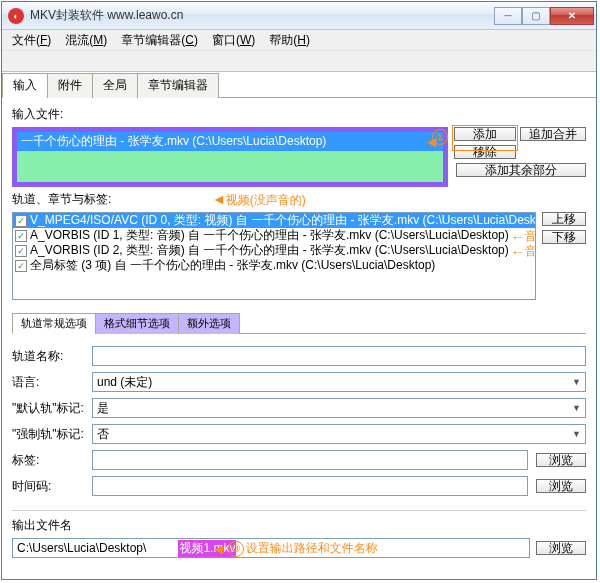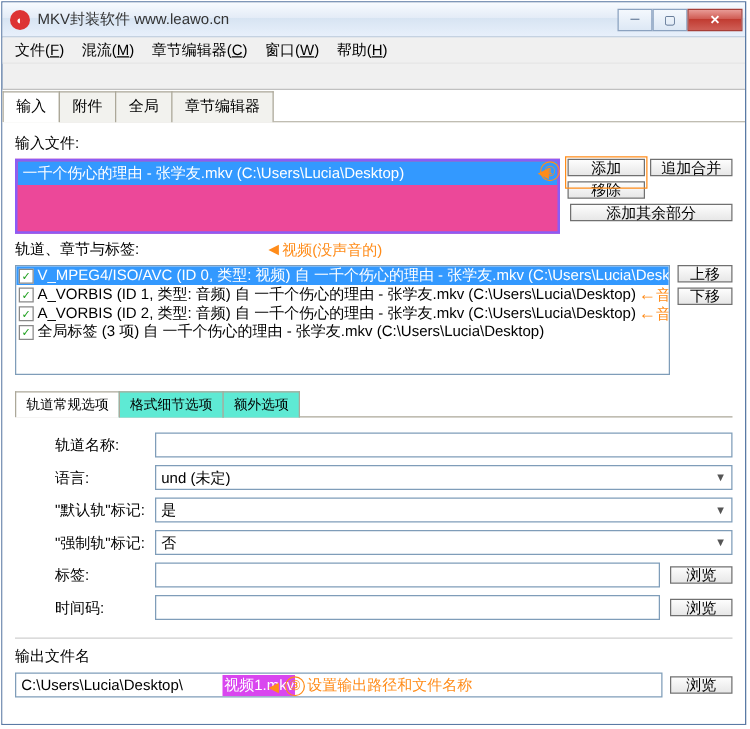--- a/index.html
+++ b/index.html
@@ -14,33 +14,33 @@
 .menubar { height: 20px; background: #f0f0f0; display: flex; align-items: center; padding: 0 4px; gap: 2px; }
 .menu-item { padding: 2px 6px; cursor: default; }
 .menu-item u { text-decoration: underline; }
 .toolbar { height: 22px; border-top: 1px solid #e5e5e5; border-bottom: 1px solid #c0c0c0; }
 .tabs-row { display: flex; background: #fff; border-bottom: 1px solid #aca899; }
 .tab { padding: 3px 10px; border: 1px solid #aca899; border-bottom: none; background: #f2f2ee; margin-right: -1px; position: relative; top: 1px; }
 .tab.active { background: #fff; border-bottom: 1px solid #fff; }
 .content { flex: 1; background: #fff; padding: 8px 10px 6px; display: flex; flex-direction: column; gap: 4px; overflow: hidden; }
 .row { display: flex; align-items: center; gap: 6px; }
 .label { color: #000; }
-.file-list { flex: 1; height: 60px; border: 2px solid #8b5cf6; background: #ec4899; overflow: hidden; }
+.file-list { flex: 1; height: 60px; border: 5px solid #8b5cf6; background: #86efac; overflow: hidden; }
 .file-item { background: #3399ff; color: #fff; padding: 1px 4px; display: flex; align-items: center; }
 .btn-col { display: flex; flex-direction: column; gap: 4px; }
 .btn-row2 { display: flex; gap: 4px; }
 .wbtn { min-width: 62px; height: 14px; border: 1px solid #707070; background: linear-gradient(#fdfdfd,#e7e7e7); padding: 0 8px; display: flex; align-items: center; justify-content: center; cursor: default; white-space: nowrap; }
 .track-list { border: 1px solid #7f9db9; background: #fff; height: 88px; overflow: hidden; }
 .track-row { display: flex; align-items: center; padding: 0 2px; height: 15px; white-space: nowrap; overflow: hidden; font-size: 11px; }
 .track-row.sel { background: #3399ff; color: #fff; }
 .chk { width: 12px; height: 12px; border: 1px solid #888; background: #fff; margin-right: 3px; flex-shrink: 0; display: inline-flex; align-items: center; justify-content: center; font-size: 9px; color: #21a121; }
 .sub-tabs { display: flex; border-bottom: 1px solid #aca899; margin-top: 8px; }
-.sub-tab { padding: 2px 8px; border: 1px solid #aca899; border-bottom: none; background: #5eead4; margin-right: -1px; position: relative; top: 1px; font-size: 11px; }
+.sub-tab { padding: 2px 8px; border: 1px solid #aca899; border-bottom: none; background: #c4b5fd; margin-right: -1px; position: relative; top: 1px; font-size: 11px; }
 .sub-tab.active { background: #fff; border-bottom: 1px solid #fff; }
-.form-grid { display: grid; grid-template-columns: 72px 1fr auto; gap: 6px 8px; align-items: center; padding: 8px 0; margin-left: 32px; }
+.form-grid { display: grid; grid-template-columns: 72px 1fr auto; gap: 6px 8px; align-items: center; padding: 8px 0; }
 .form-grid .fld { grid-column: 2 / span 2; }
 .text-input { width: 100%; height: 20px; border: 1px solid #7f9db9; padding: 0 4px; background: #fff; }
 .select { width: 100%; height: 20px; border: 1px solid #7f9db9; background: #fff; display: flex; align-items: center; justify-content: space-between; padding: 0 4px; }
 .select-arrow { font-size: 9px; color: #555; }
 .hr { border-top: 1px solid #d0d0d0; margin: 2px 0; }
 .output-row { display: flex; align-items: center; gap: 6px; }
 .output-path { flex: 1; height: 20px; border: 1px solid #7f9db9; background: #fff; padding: 0 4px; display: flex; align-items: center; overflow: hidden; white-space: nowrap; gap: 32px; }
 .path-sel { background: #d946ef; color: #fff; padding: 0 1px; }
 .anno { position: absolute; color: #ff8c1a; font-size: 12px; pointer-events: none; }
 .circ { display: inline-flex; width: 16px; height: 16px; border: 1.5px solid #ff8c1a; border-radius: 9px; align-items: center; justify-content: center; font-size: 11px; color: #ff8c1a; }

